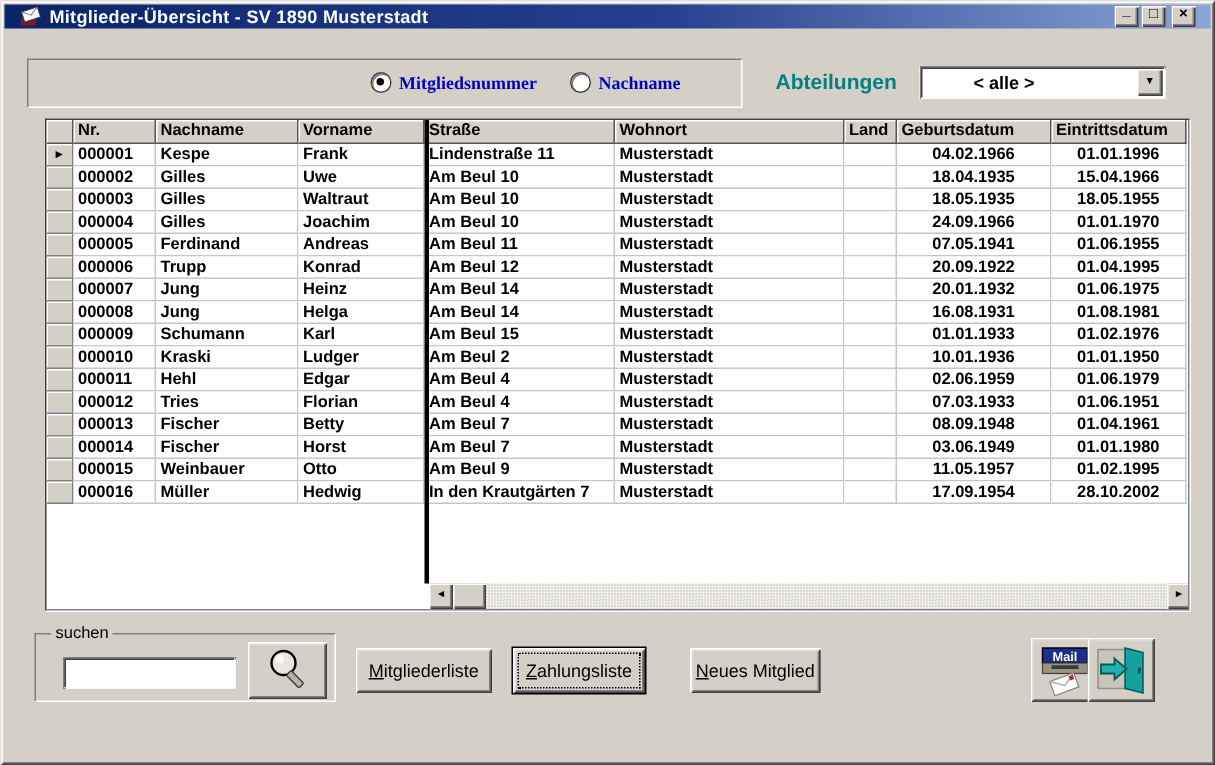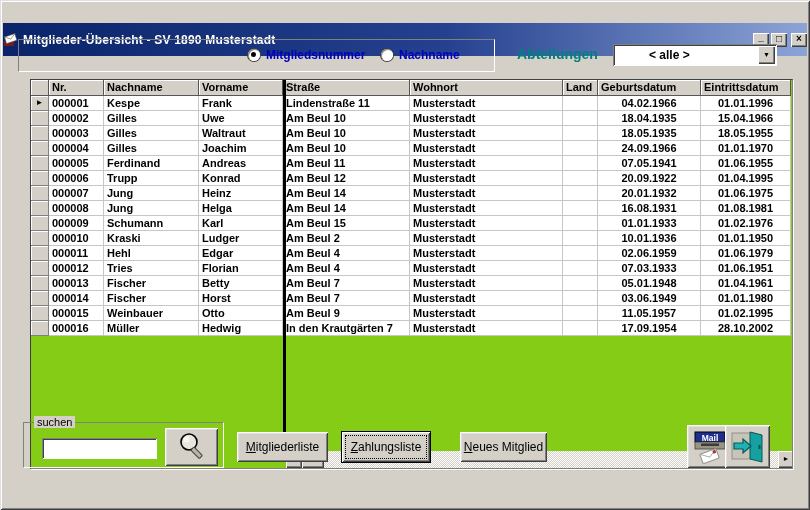--- a/index.html
+++ b/index.html
@@ -5,23 +5,23 @@
   * { margin:0; padding:0; box-sizing:border-box; font-family:"Liberation Sans", sans-serif; }
   html,body { background:#808080; }
   .window{
     position:relative; width:810px; height:510px; background:#d4d0c8;
     box-shadow: inset 1px 1px 0 #dfdfdf, inset -1px -1px 0 #404040,
                 inset 2px 2px 0 #fff,   inset -2px -2px 0 #808080;
     overflow:hidden;
   }
   
   .titlebar{
-    position:absolute; left:3px; top:3px; width:804px; height:33px;
+    position:absolute; left:3px; top:3px; width:804px; height:16px;
     background:linear-gradient(90deg,#0a246a 0%,#25408f 55%,#8ca4d6 100%);
-    display:flex; align-items:center; padding:0 0; color:#fff;margin-top:20px;
+    display:flex; align-items:center; padding:0 10px; color:#fff;
   }
   .title-icon{ width:16px; height:14px; margin-right:4px; flex:0 0 auto; }
   .title-text{ font-size:12px; font-weight:bold; letter-spacing:.2px; flex:1 1 auto;
     white-space:nowrap; overflow:hidden; }
   .winbtn{
     width:16px; height:14px; margin-left:2px; background:#d4d0c8; color:#000;
     font-size:10px; line-height:12px; text-align:center; font-weight:bold;
     box-shadow: inset 1px 1px 0 #fff, inset -1px -1px 0 #404040, inset -2px -2px 0 #808080;
     cursor:default; user-select:none;
   }
@@ -31,38 +31,38 @@
   .sort-panel{
     position:absolute; left:18px; top:39px; width:477px; height:33px;
     border:1px solid; border-color:#808080 #fff #fff #808080;
   }
   .sort-label{ position:absolute; left:24px; top:8px; font-size:13px; font-weight:bold; color:#6d28d9;margin-top:44px; }
   .radio{ position:absolute; top:9px; width:12px; height:12px; border-radius:50%;
     background:#fff; box-shadow: inset 1px 1px 0 #808080, inset -1px -1px 0 #fff, 0 0 0 1px #404040;
   }
   .radio .dot{ position:absolute; left:3px; top:3px; width:5px; height:5px; border-radius:50%; background:#000; display:none; }
   .radio.checked .dot{ display:block; }
-  .radio-label{ position:absolute; top:8px; font-size:12px; font-weight:bold; color:#0000bf; }
+  .radio-label{ position:absolute; top:8px; font-size:12px; font-weight:bold; color:#0000bf;font-family:Liberation Serif, serif; }
   
   .abt-label{ position:absolute; left:517px; top:46px; font-size:14px; font-weight:bold; color:#008080; }
   .combo{
     position:absolute; left:613px; top:44px; width:164px; height:22px; background:#fff;
     box-shadow: inset 1px 1px 0 #808080, inset -1px -1px 0 #fff, inset 2px 2px 0 #404040;
     display:flex; align-items:center;padding-left:31px;
   }
   .combo-value{ flex:1; font-size:12px; font-weight:bold; color:#000; padding-left:5px; white-space:nowrap; overflow:hidden;}
   .combo-btn{
     width:17px; height:18px; margin-right:2px; background:#d4d0c8; text-align:center;
     font-size:7px; line-height:18px; color:#000;
     box-shadow: inset 1px 1px 0 #fff, inset -1px -1px 0 #404040, inset -2px -2px 0 #808080;
   }
   
   .grid{
-    position:absolute; left:30px; top:79px; width:763px; height:390px;
-    background:#84cc16; border:1px solid #808080; border-top-color:#404040; border-left-color:#404040;
+    position:absolute; left:30px; top:79px; width:763px; height:328px;
+    background:#ffffff; border:1px solid #808080; border-top-color:#404040; border-left-color:#404040;
     box-shadow: 1px 1px 0 #fff; overflow:hidden;
   }
   .grow{ display:flex; height:15px; }
   .ghead{ display:flex; height:16px; }
   .cell{ height:100%; overflow:hidden; white-space:nowrap; font-size:11px; font-weight:bold;
     padding:0 3px; line-height:14px; color:#000; }
   .hcell{ background:#d4d0c8; border-right:1px solid #565656; border-bottom:1px solid #565656;
     box-shadow: inset 1px 1px 0 #fff; line-height:15px;}
   .vcell{ background:#fff; border-right:1px solid #c6c6c6; border-bottom:1px solid #c6c6c6; }
   .selcell{ background:#d4d0c8; border-right:1px solid #808080; border-bottom:1px solid #808080;
@@ -294,21 +294,21 @@
           <div class="cell vcell c8">01.06.1951</div>
         </div>
         <div class="grow">
           <div class="cell selcell c0"></div>
           <div class="cell vcell c1">000013</div>
           <div class="cell vcell c2">Fischer</div>
           <div class="cell vcell c3">Betty</div>
           <div class="cell vcell c4">Am Beul 7</div>
           <div class="cell vcell c5">Musterstadt</div>
           <div class="cell vcell c6"></div>
-          <div class="cell vcell c7">05.01.1948</div>
+          <div class="cell vcell c7">08.09.1948</div>
           <div class="cell vcell c8">01.04.1961</div>
         </div>
         <div class="grow">
           <div class="cell selcell c0"></div>
           <div class="cell vcell c1">000014</div>
           <div class="cell vcell c2">Fischer</div>
           <div class="cell vcell c3">Horst</div>
           <div class="cell vcell c4">Am Beul 7</div>
           <div class="cell vcell c5">Musterstadt</div>
           <div class="cell vcell c6"></div>

